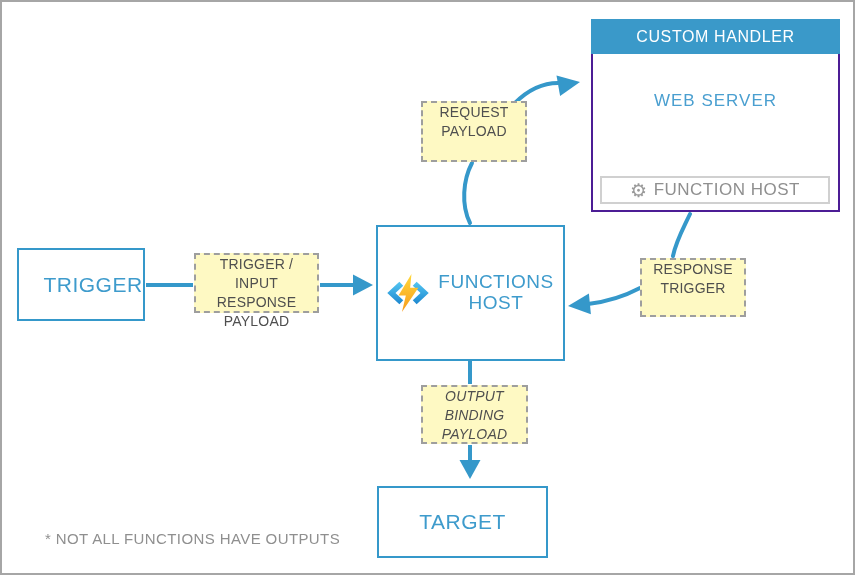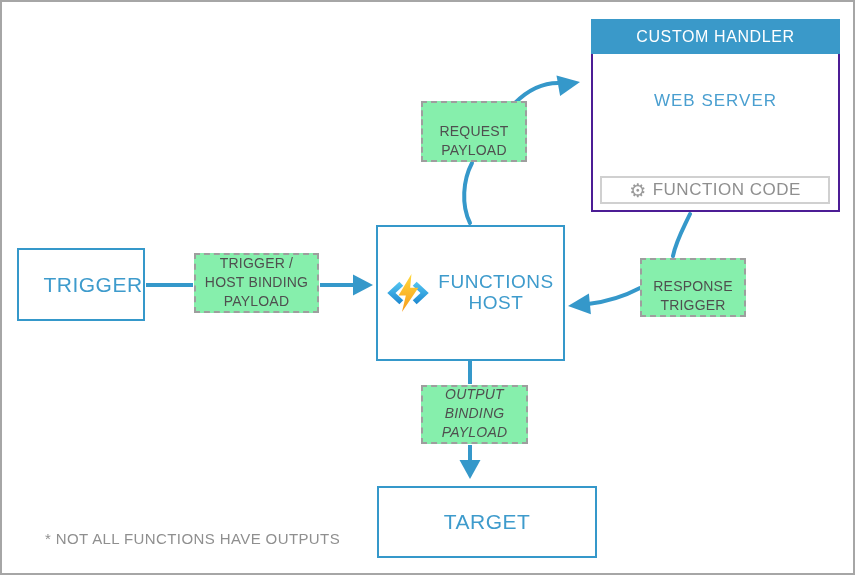--- a/index.html
+++ b/index.html
@@ -26,29 +26,29 @@
     position: absolute;
     background: #ffffff;
     border: 2px solid #3598ca;
     display: flex; align-items: center; justify-content: center;
     color: #3e9bcc;
     letter-spacing: 0.5px;
   }
   .node-label { white-space: pre-line; text-align: center; line-height: 1.1; }
 
   #trigger-box  { left: 15px;  top: 246px; width: 128px; height: 73px; font-size: 21px; padding-left: 24px; }
-  #target-box   { left: 375px; top: 484px; width: 220px; height: 72px; font-size: 21px; }
+  #target-box   { left: 375px; top: 484px; width: 171px; height: 72px; font-size: 21px; }
   #functions-host { left: 374px; top: 223px; width: 189px; height: 136px; font-size: 19px; gap: 9px; }
 
   
   .payload {
     position: absolute;
     border: 2px dashed #9e9e9e;
-    background: #86efac;
-    display: flex; align-items: flex-end; justify-content: center;
+    background: #fef9c3;
+    display: flex; align-items: flex-start; justify-content: center;
     color: #4f4f4f;
     font-size: 14px;
     text-align: center;
   }
   .payload .node-label { line-height: 1.35; letter-spacing: 0.2px; }
 
   #trigger-payload  { left: 192px; top: 251px; width: 125px; height: 60px; }
   #request-payload  { left: 419px; top: 99px;  width: 106px; height: 61px; }
   #response-payload { left: 638px; top: 256px; width: 106px; height: 59px; }
   #output-payload   { left: 419px; top: 383px; width: 107px; height: 59px; font-style: italic; }
@@ -120,21 +120,21 @@
     <line x1="468" y1="443" x2="468" y2="459"></line>
     <polygon points="457.5,458 478.5,458 468,477" fill="#3598ca" stroke="none"></polygon>
   </svg>
 
   <div class="node" id="trigger-box">
     <span class="node-label">TRIGGER</span>
   </div>
 
   <div class="payload" id="trigger-payload">
     <span class="node-label">TRIGGER /
-HOST BINDING
+INPUT RESPONSE
 PAYLOAD</span>
   </div>
 
   <div class="node" id="functions-host">
     <svg class="fx-icon" viewBox="0 0 48 44">
       <defs>
         <linearGradient id="fxBlue" x1="0" y1="0" x2="0" y2="1">
           <stop offset="0" stop-color="#54c6f2"></stop>
           <stop offset="1" stop-color="#1d87cf"></stop>
         </linearGradient>
@@ -156,21 +156,21 @@
 PAYLOAD</span>
   </div>
 
   <div id="custom-handler">
     <div class="handler-header">
       <span>CUSTOM HANDLER</span>
     </div>
     <div class="web-server">WEB SERVER</div>
     <div class="function-code">
       <span class="gear">⚙</span>
-      <span>FUNCTION CODE</span>
+      <span>FUNCTION HOST</span>
     </div>
   </div>
 
   <div class="payload" id="response-payload">
     <span class="node-label">RESPONSE
 TRIGGER</span>
   </div>
 
   <div class="payload" id="output-payload">
     <span class="node-label">OUTPUT

